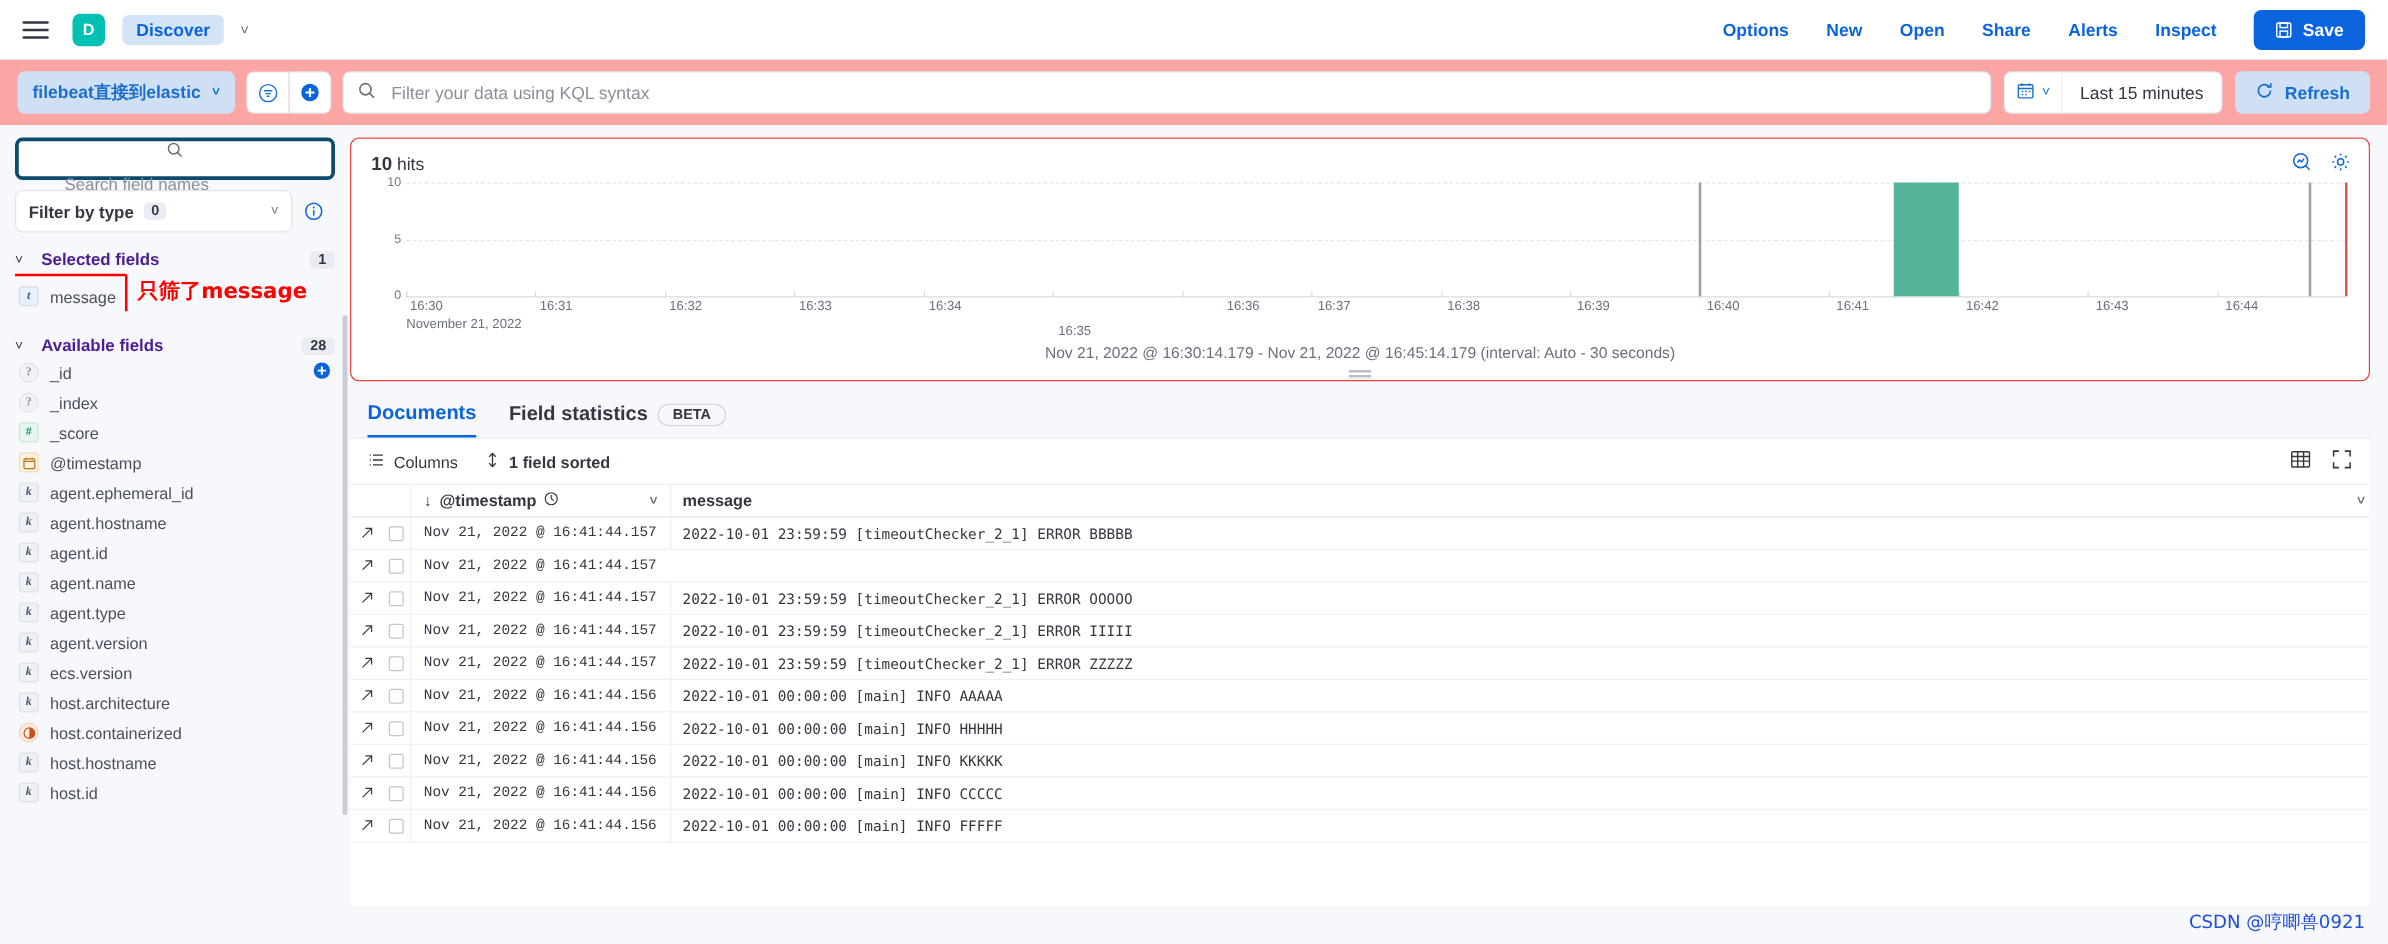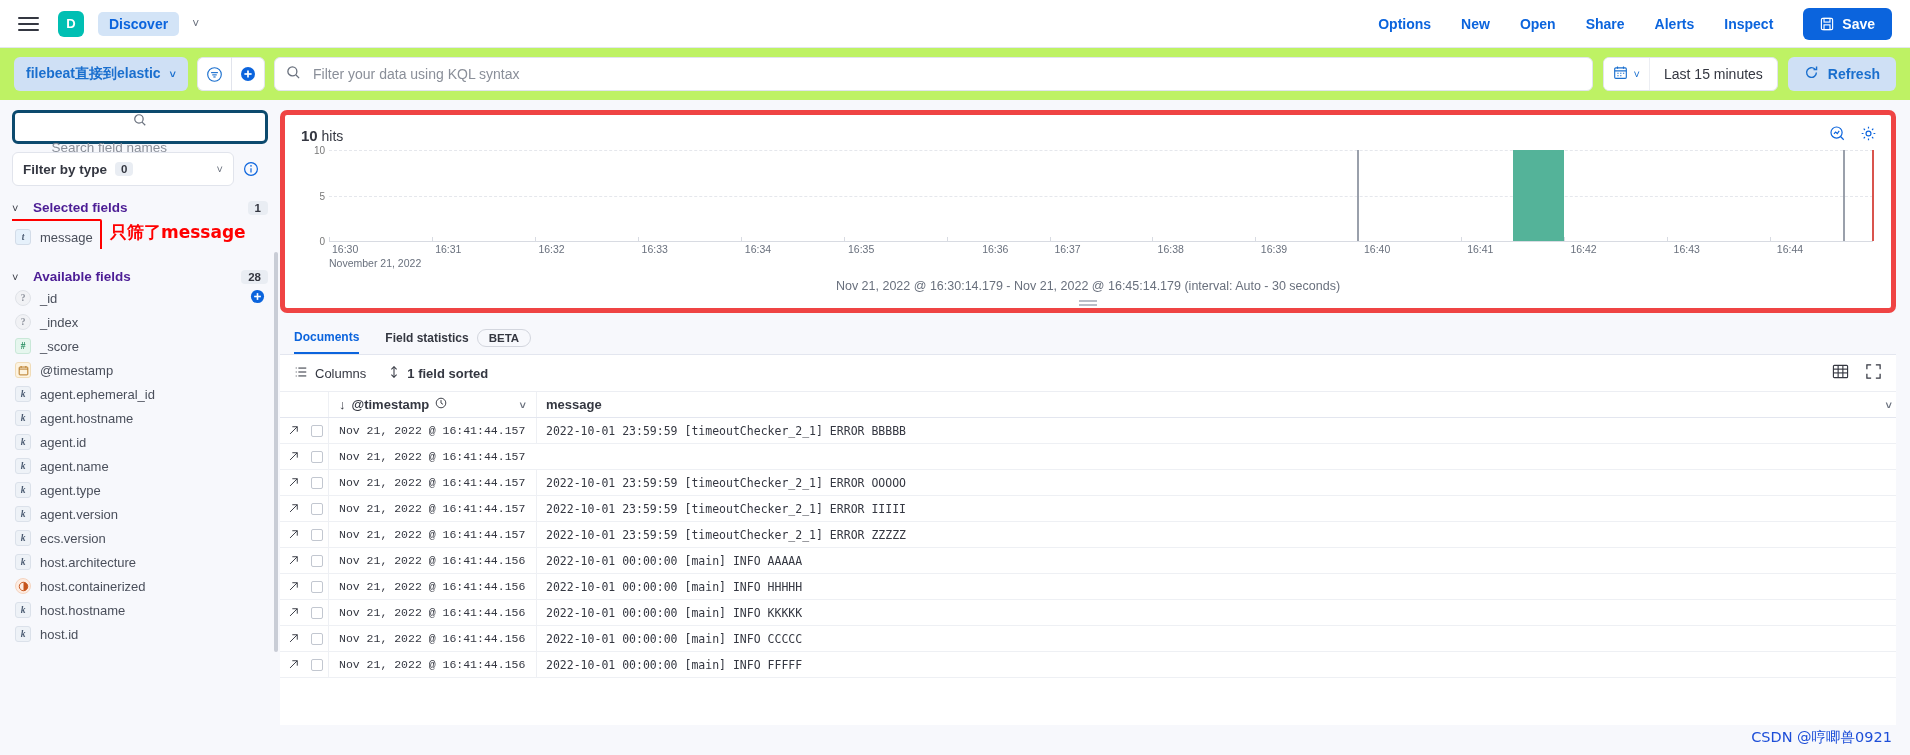--- a/index.html
+++ b/index.html
@@ -35,21 +35,21 @@
   .nav-link { color:#0b64dd; font-size: 14px; font-weight: 600; margin-left: 30px; cursor:pointer; white-space:nowrap;}
   .save-btn {
     margin-left: 30px; background: #0b64dd; color: #fff; border-radius: 6px;
     padding: 8px 17px; font-size: 14px; font-weight: 700; display:flex; align-items:center; gap:8px;
     cursor:pointer;
   }
   .save-btn svg { display:block; }
 
   
   .query-bar {
-    height: 52px; min-height:52px; background: #bef264; display:flex; align-items:center;
+    height: 52px; min-height:52px; background: #fca5a5; display:flex; align-items:center;
     padding: 0 14px; gap: 0px;
   }
   .dataview-pill {
     background:#cfe0f5; color:#1a6fce; border-radius:6px; height:34px; display:flex;
     align-items:center; padding: 0 12px; font-size: 14px; font-weight: 600; gap: 9px; cursor:pointer;
     max-width: 280px;
   }
   .dv-caret { font-size: 11px; color:#1a6fce; }
   .icon-btn-group { display:flex; margin-left: 9px; }
   .icon-btn {
@@ -138,21 +138,21 @@
   .sb-scroll {
     position:absolute; right: 2px; top: 152px; width: 4px; height: 400px; background:#c9cdd6; border-radius:2px;
   }
   .collapse-btn {
     position:absolute; right: -22px; top: 8px; cursor:pointer;
   }
 
   
   .main { flex:1; display:flex; flex-direction:column; min-width:0; padding: 10px 14px 0 0; }
   .chart-card {
-    background:#fff; border:5px solid #ef4444; border-radius:7px; padding: 10px 14px 4px 14px; position:relative;
+    background:#fff; border:1px solid #ef4444; border-radius:7px; padding: 10px 14px 4px 14px; position:relative;
   }
   .hits { font-size: 14px; color:#343741; margin: 2px 0 6px 2px;}
   .hits b { font-weight:700; font-size:15px;}
   .chart-icons { position:absolute; right: 14px; top: 10px; display:flex; gap:14px; }
   .chart-icons .ci { cursor:pointer; }
 
   .chart-area { position:relative; height: 92px; margin-left: 30px; margin-right: 4px; }
   .ylabels { position:absolute; left:-26px; top:0; height: 100%; width: 22px; }
   .ylabel { position:absolute; right:0; font-size: 10px; color:#777; transform: translateY(-50%); }
   .gridline { position:absolute; left:0; right:0; border-top: 1px dashed #e5e7ec; }
@@ -164,21 +164,21 @@
   .xlabels { position:relative; height: 16px; margin-left: 30px;}
   .xlab { position:absolute; top:1px; font-size: 10.5px; color:#69707d; }
   .xdate { margin-left: 30px; font-size: 10.5px; color:#69707d; margin-top:-1px;}
   .range-line { text-align:center; font-size: 12.5px; color:#69707d; margin-top: 10px;}
   .drag-handle { width:18px; height:2px; background:#b9bec8; margin: 7px auto 2px auto; position:relative;}
   .drag-handle:after { content:""; position:absolute; top:4px; left:0; width:18px; height:2px; background:#b9bec8;}
 
   
   .tabs { display:flex; align-items:center; gap:26px; margin-top: 8px; padding-left: 14px;
           border-bottom:1px solid #e3e6ef; background:transparent;}
-  .tab { font-size:12px; font-weight:700; color:#343741; padding: 9px 0 8px 0; cursor:pointer; }
+  .tab { font-size:16px; font-weight:700; color:#343741; padding: 9px 0 8px 0; cursor:pointer; }
   .tab.active { color:#0b64dd; border-bottom: 2px solid #0b64dd; }
   .beta-pill { border:1px solid #d3d6de; border-radius:10px; font-size: 11.5px; font-weight:700; color:#343741;
                padding: 2px 11px; margin-left:-18px; cursor:pointer;}
   .table-toolbar { display:flex; align-items:center; gap:22px; padding: 8px 14px; background:#fff; border-bottom:1px solid #eceef3;}
   .tt-item { display:flex; align-items:center; gap:7px; font-size: 13px; color:#343741; cursor:pointer;}
   .tt-item b { font-weight:700; }
   .tt-right { margin-left:auto; display:flex; gap:16px;}
 
   
   .dt { background:#fff; flex:1; min-height:0; display:flex; flex-direction:column; overflow:hidden;}
@@ -481,21 +481,21 @@
             <div class="vline" style="left: calc(66.6667% - 1px); height: 91px; background: rgb(154, 160, 171);"></div>
             <div class="vline" style="left: calc(98.1333% - 1px); height: 91px; background: rgb(154, 160, 171);"></div>
             <div class="vline red" style="left: calc(100% - 1px); height: 91px; background: rgb(217, 84, 77);"></div>
           </div>
         <div class="xlabels" id="x-labels">
             <div class="xlab" style="left: calc(0% + 3px);">16:30</div>
             <div class="xlab" style="left: calc(6.66667% + 3px);">16:31</div>
             <div class="xlab" style="left: calc(13.3333% + 3px);">16:32</div>
             <div class="xlab" style="left: calc(20% + 3px);">16:33</div>
             <div class="xlab" style="left: calc(26.6667% + 3px);">16:34</div>
-            <div class="xlab" style="left: calc(33.3333% + 3px);">16:35</div>
+            <div class="xlab" style="left: calc(33.3333% + 3px); margin-top: 20px;">16:35</div>
             <div class="xlab" style="left: calc(40% + 3px); margin-left: 31px;">16:36</div>
             <div class="xlab" style="left: calc(46.6667% + 3px);">16:37</div>
             <div class="xlab" style="left: calc(53.3333% + 3px);">16:38</div>
             <div class="xlab" style="left: calc(60% + 3px);">16:39</div>
             <div class="xlab" style="left: calc(66.6667% + 3px);">16:40</div>
             <div class="xlab" style="left: calc(73.3333% + 3px);">16:41</div>
             <div class="xlab" style="left: calc(80% + 3px);">16:42</div>
             <div class="xlab" style="left: calc(86.6667% + 3px);">16:43</div>
             <div class="xlab" style="left: calc(93.3333% + 3px);">16:44</div>
           </div>

